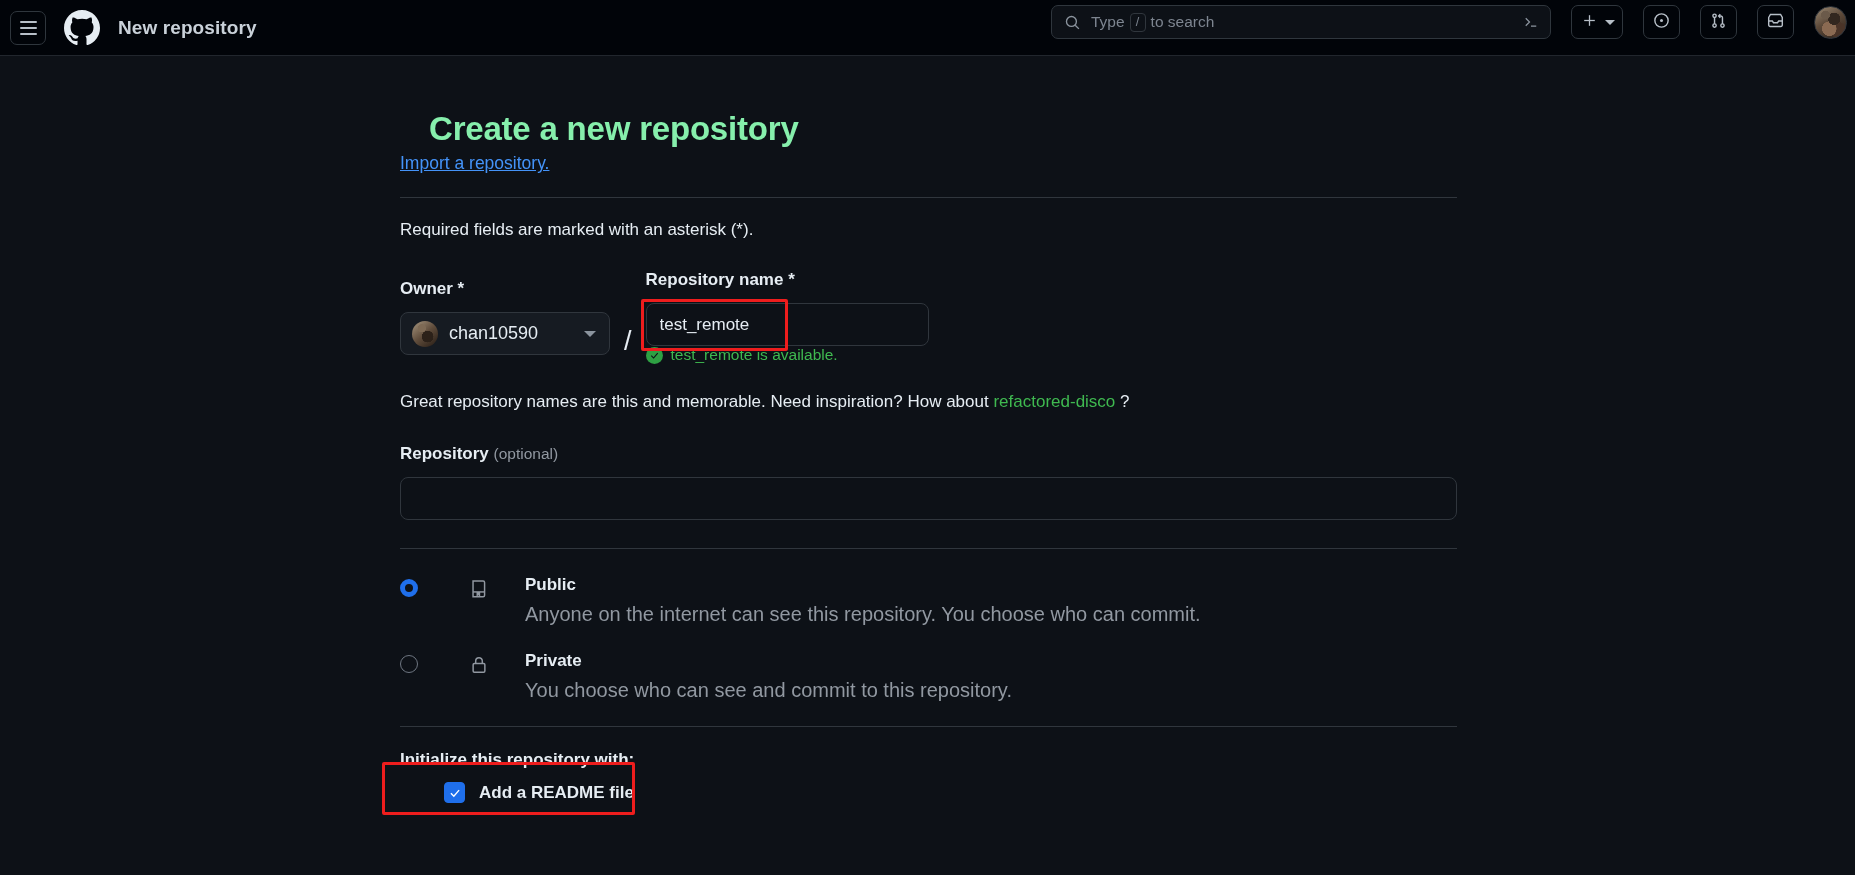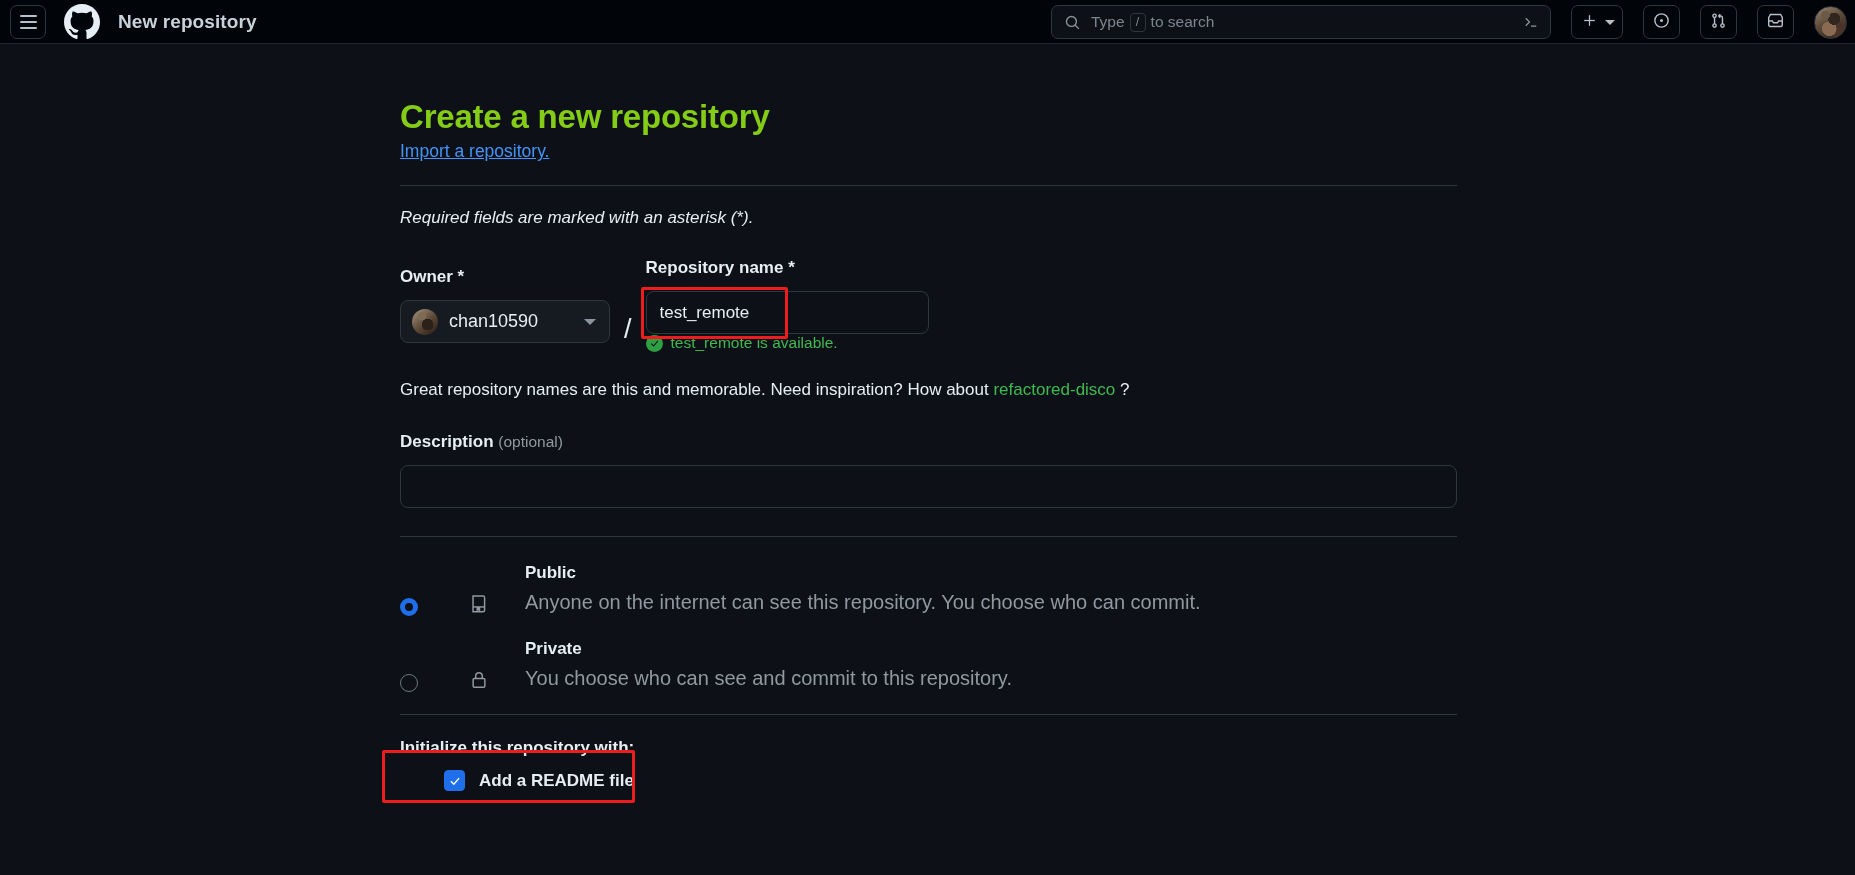--- a/index.html
+++ b/index.html
@@ -9,21 +9,21 @@
     height: 875px;
     overflow: hidden;
     background: #0d1117;
     font-family: "Liberation Sans", sans-serif;
     -webkit-font-smoothing: antialiased;
   }
 
   
   .header {
     position: relative;
-    height: 44px;
+    height: 56px;
     background: #010409;
     border-bottom: 1px solid #21262d;
     display: flex;
     align-items: center;
     padding: 0 8px 0 10px;
   }
 
   .hamburger-btn {
     width: 36px; height: 34px;
     border: 1px solid #2f363d;
@@ -151,23 +151,24 @@
   
   .main {
     padding-top: 52px;
     padding-left: 400px;
   }
   .form-col { width: 1057px; }
 
   .page-heading {
     font-size: 33px;
     font-weight: 600;
-    color: #84cc16;
+    color: #86efac;
     letter-spacing: -.2px;
     line-height: 1.25;
+    margin-left: 29px;
   }
   .page-subtitle {
     margin-top: 14px;
     font-size: 17.5px;
     color: #9198a1;
     line-height: 1.45;
   }
   .import-link {
     display: inline-block;
     margin-top: 4px;
@@ -179,21 +180,20 @@
 
   .rule {
     height: 1px;
     background: #30363d;
     margin: 23px 0 0 0;
   }
 
   .required-note {
     margin-top: 22px;
     font-size: 17px;
-    font-style: italic;
     color: #e6edf3;
   }
 
   .field-row {
     margin-top: 30px;
     display: flex;
     align-items: center;
   }
 
   .field-label {
@@ -315,21 +315,21 @@
     font-family: "Liberation Sans", sans-serif;
     padding: 0 13px;
     outline: none;
   }
 
   .rule2 { height: 1px; background: #30363d; margin-top: 28px; }
 
   .visibility { margin-top: 25px; }
   .vis-option {
     display: flex;
-    align-items: flex-end;
+    align-items: flex-start;
     gap: 17px;
     margin-bottom: 22px;
     cursor: pointer;
   }
   .radio {
     width: 18px; height: 18px;
     border-radius: 50%;
     border: 1px solid #6e7681;
     flex: none;
     margin-top: 5px;
@@ -530,21 +530,21 @@
     </div>
 
     <div class="inspiration">
       <span>Great repository names are this and memorable. Need inspiration? How about</span>
       <span class="suggest">refactored-disco</span>
       <span>?</span>
     </div>
 
     <div class="desc-block">
       <label class="field-label">
-        <span>Description</span>
+        <span>Repository</span>
         <span class="optional">(optional)</span>
       </label>
       <input class="desc-input" type="text" placeholder="" style="">
     </div>
 
     <div class="rule2"></div>
 
     <div class="visibility">
 
       <div class="vis-option">

